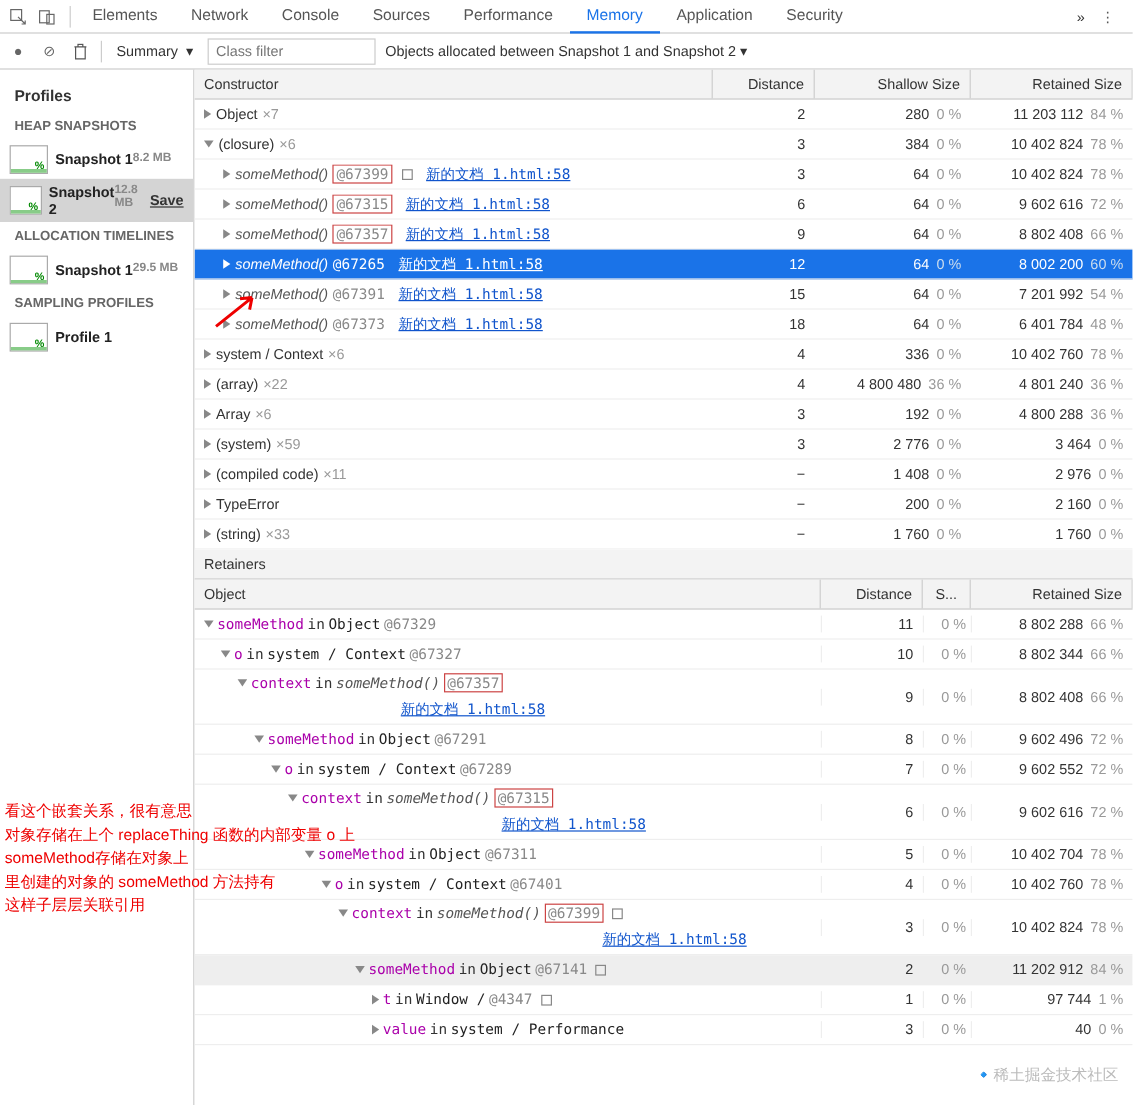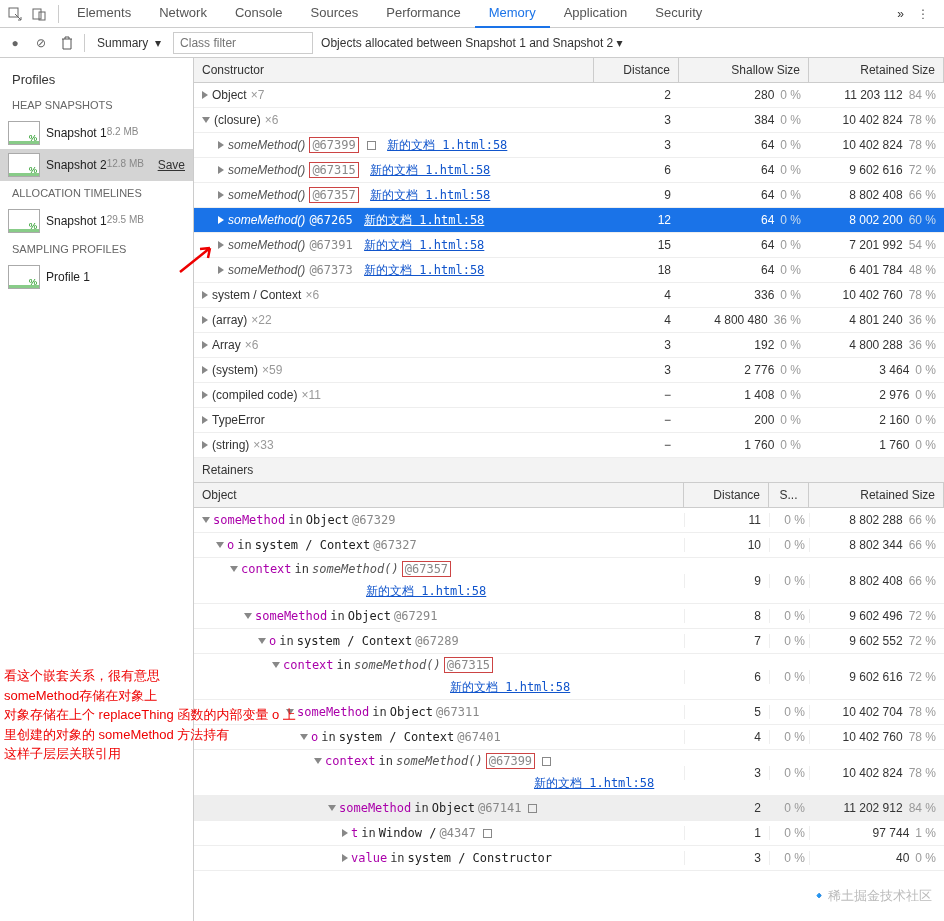--- a/index.html
+++ b/index.html
@@ -11,21 +11,21 @@
 .tab { padding: 6px 14px; color: #555; cursor: pointer; font-size: 13px; }
 .tab.active { color: #1a73e8; border-bottom: 2px solid #1a73e8; }
 .tb-right { margin-left:auto; display:flex; align-items:center; gap:10px; }
 .toolbar { height: 30px; border-bottom: 1px solid #ccc; display: flex; align-items: center; padding: 0 6px; gap:8px; }
 .toolbar .ic { width: 18px; height: 18px; display:flex; align-items:center; justify-content:center; color:#666; cursor:pointer; }
 .toolbar .sep { width:1px; height:18px; background:#ccc; }
 .dropdown { color:#333; padding:2px 4px; cursor:pointer; }
 .filter-input { border:1px solid #ccc; padding:3px 6px; width:140px; color:#888; font-size:12px; }
 .alloc-text { color:#333; cursor:pointer; }
 .main { display:flex; height: calc(100% - 58px); }
-.sidebar { width: 194px; border-right:1px solid #ccc; padding:8px 0; overflow-y:auto; }
+.sidebar { width: 162px; border-right:1px solid #ccc; padding:8px 0; overflow-y:auto;font-weight:bold; }
 .sidebar .title { padding:6px 12px; font-size:13px; color:#333; }
 .sidebar .section { padding:6px 12px; font-size:11px; color:#666; text-transform:uppercase; }
 .snapshot { display:flex; align-items:center; padding:4px 8px; cursor:pointer; }
 .snapshot.sel { background:#d4d4d4; }
 .snapshot .thumb { width:32px; height:24px; border:1px solid #aaa; background:#fff; margin-right:6px; position:relative; }
 .snapshot .thumb::after { content:"%"; position:absolute; bottom:1px; right:2px; font-size:9px; color:#080; }
 .snapshot .thumb::before { content:""; position:absolute; bottom:0; left:0; right:0; height:10px; background:linear-gradient(to top,#8c8 30%,transparent 30%); }
 .snapshot .info { display:flex; flex-direction:row; }
 .snapshot .info .name { font-size:12px; color:#222; }
 .snapshot .info .size { font-size:10px; color:#888; }
@@ -444,34 +444,34 @@
           </div>
           <div class="col-d num">1</div>
           <div class="col-s">0 %</div>
           <div class="col-r num">97 744<span class="pct">1 %</span></div>
         </div>
         <div class="ret-row">
           <div class="col-c" style="padding-left:148px">
             <span class="tri right"></span>
             <span class="purple">value</span>
             <span class=""> in </span>
-            <span class="kw">system / Constructor</span>
+            <span class="kw">system / Performance</span>
           </div>
           <div class="col-d num">3</div>
           <div class="col-s">0 %</div>
           <div class="col-r num">40<span class="pct">0 %</span></div>
         </div>
       </div>
   </div>
 </div>
 
 <div class="annotation">
   <div>看这个嵌套关系，很有意思</div>
+  <div>对象存储在上个 replaceThing 函数的内部变量 o 上</div>
   <div>someMethod存储在对象上</div>
-  <div>对象存储在上个 replaceThing 函数的内部变量 o 上</div>
   <div>里创建的对象的 someMethod 方法持有</div>
   <div>这样子层层关联引用</div>
 </div>
 
 <svg class="arrow-overlay" width="40" height="30">
     <path d="M2 28 L32 4 M32 4 L22 5 M32 4 L30 14" stroke="#e00" stroke-width="2.5" fill="none"></path>
   </svg>
 
 <div class="watermark">🔹<span>稀土掘金技术社区</span></div>
 

